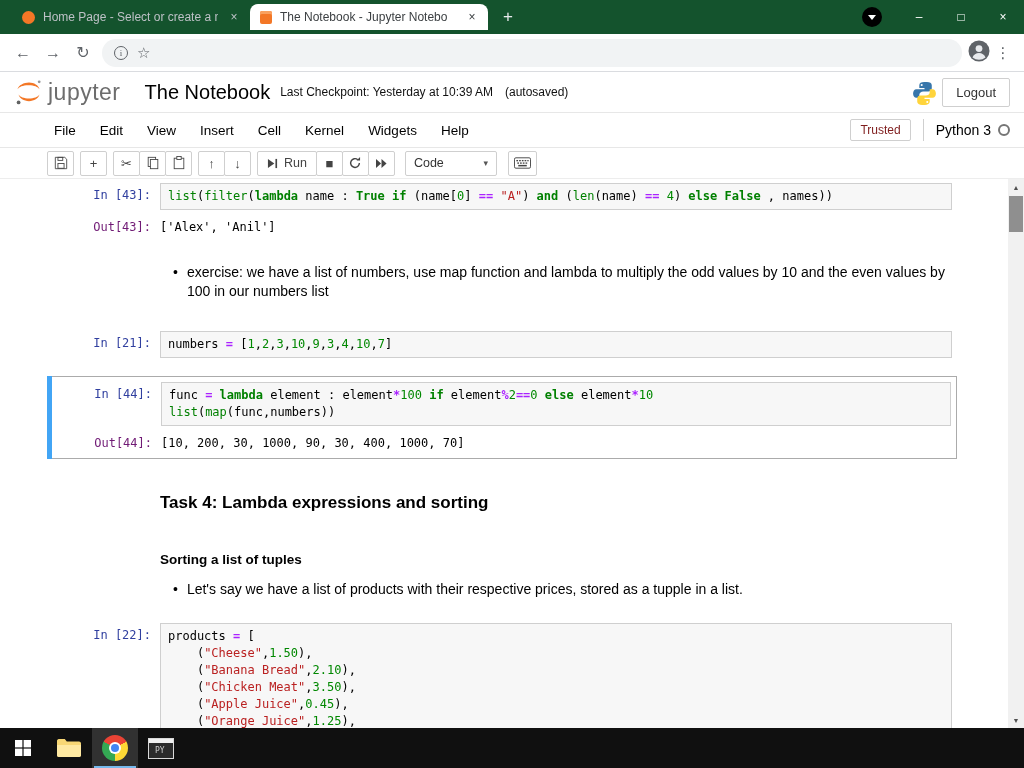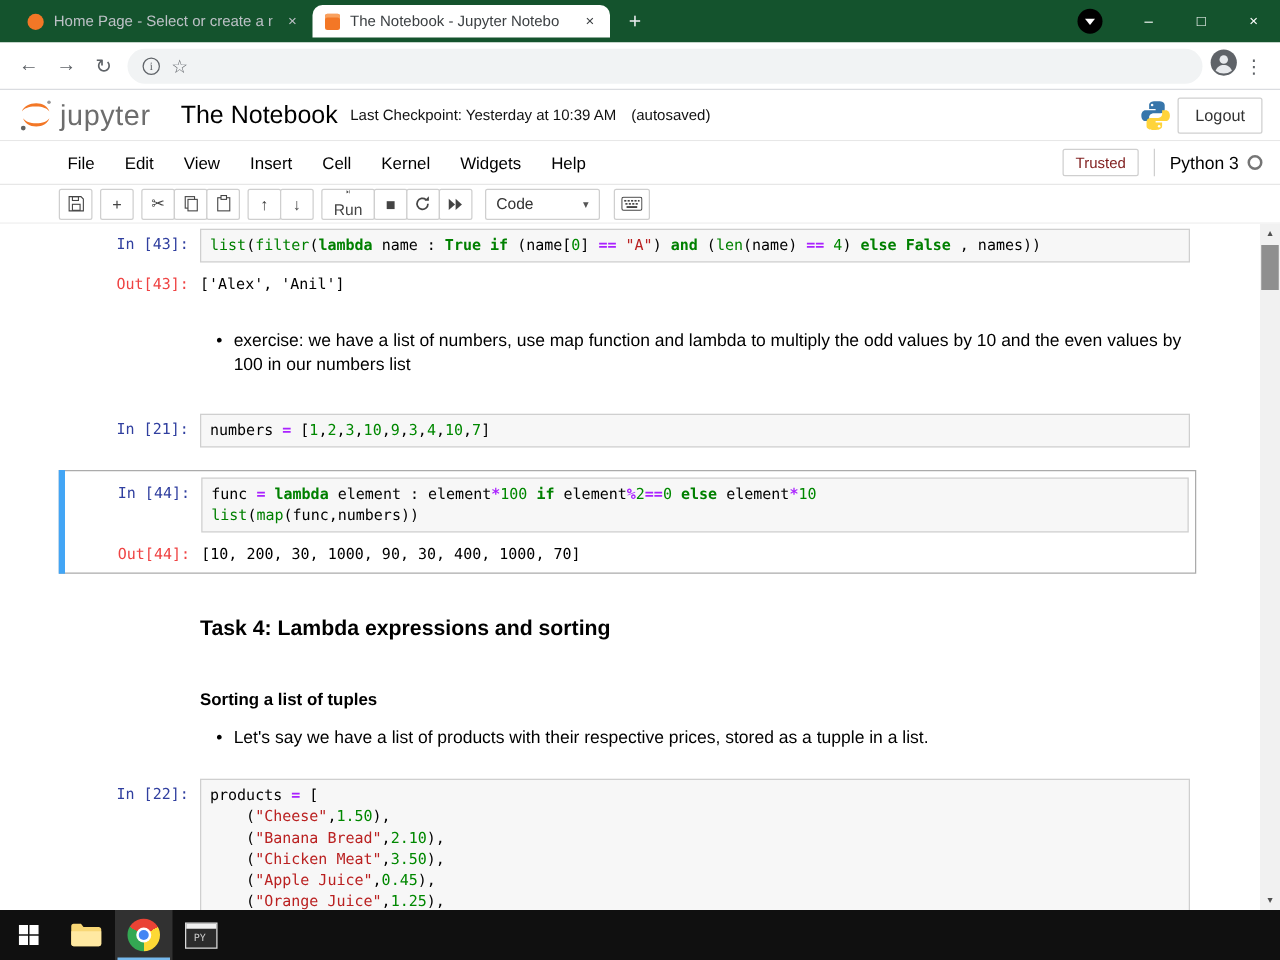--- a/index.html
+++ b/index.html
@@ -36,59 +36,59 @@
   .star { font-size:15px; color:#5f6368; }
   .dots { width:26px; text-align:center; font-size:15px; color:#5f6368; }
 
   
   .jp-header { height:41px; display:flex; align-items:center; padding:0 14px; border-bottom:1px solid #e7e7e7; background:#fff; flex:0 0 auto; }
   .logo { display:flex; align-items:center; gap:4px; }
   .logo-text { font-size:23px; color:#6d6d6d; letter-spacing:0.5px; }
   .nb-title { font-size:20px; color:#000; margin-left:24px; }
   .checkpoint { font-size:12px; color:#111; margin-left:10px; }
   .autosave { font-size:12px; color:#111; margin-left:12px; }
-  .jp-header-right { margin-left:auto; display:flex; align-items:center; gap:4px; }
+  .jp-header-right { margin-left:auto; display:flex; align-items:flex-end; gap:4px; }
   .logout-btn { border:1px solid #cfcfcf; background:#fff; padding:6px 13px; font-size:13px; color:#333; border-radius:2px; }
 
   
   .jp-menubar { height:35px; display:flex; align-items:center; padding-left:42px; border-bottom:1px solid #e7e7e7; background:#fff; font-size:13.5px; flex:0 0 auto; }
   .menu-item { padding:0 12px; color:#000; }
   .menubar-right { margin-left:auto; display:flex; align-items:center; padding-right:14px; }
   .trusted { border:1px solid #cfcfcf; border-radius:2px; padding:3px 9px; font-size:12px; color:#7f1d1d; }
   .mb-divider { border-left:1px solid #cfcfcf; height:22px; margin:0 12px; }
   .kernel-name { font-size:14px; color:#000; }
   .kernel-circle { width:12px; height:12px; border:2px solid #757575; border-radius:50%; margin-left:7px; }
 
   
   .jp-toolbar { height:31px; display:flex; align-items:center; padding-left:47px; gap:6px; background:#fff; border-bottom:1px solid #ededed; flex:0 0 auto; }
   .btn-group { display:flex; }
   .tb-btn { min-width:27px; height:25px; border:1px solid #cfcfcf; background:#fff; border-radius:2px;
             display:flex; align-items:center; justify-content:center; color:#444; font-size:13px; padding:0 5px; }
   .btn-group .tb-btn + .tb-btn { margin-left:-1px; }
-  .run-btn { gap:6px; font-size:12.5px; padding:0 9px;flex-direction:column; }
+  .run-btn { gap:6px; font-size:12.5px; padding:0 9px; }
   .cm-select { height:25px; border:1px solid #cfcfcf; border-radius:2px; background:#fff; display:flex; align-items:center;
                font-size:12.5px; color:#333; padding:0 8px; width:92px; justify-content:space-between; margin-left:4px; }
   .sel-arrow { font-size:9px; color:#555; }
 
   
   .nb-wrap { position:relative; flex:1; overflow:hidden; background:#fff; }
   .nb-cells { position:absolute; inset:0 16px 0 0; padding:2px 56px 0 47px; overflow:hidden; }
   .cell { margin-top:0; }
   .cell:nth-child(1){ margin-top:2px; }
   .cell:nth-child(2){ margin-top:26px; }
   .cell:nth-child(3){ margin-top:30px; }
   .cell:nth-child(4){ margin-top:18px; }
   .cell:nth-child(5){ margin-top:32px; }
   .cell:nth-child(6){ margin-top:36px; }
   .cell:nth-child(7){ margin-top:24px; }
   .crow { display:flex; align-items:flex-start; }
   .prompt { width:113px; flex:0 0 113px; text-align:right; padding-right:9px; padding-top:4px;
             font-family:"DejaVu Sans Mono","Liberation Mono",monospace; font-size:12px; line-height:17px; white-space:pre; }
   .in-prompt { color:#303F9F; }
-  .out-prompt { color:#ef4444; }
+  .out-prompt { color:#701a75; }
   .input-area { flex:1; border:1px solid #cfcfcf; background:#f7f7f7; padding:4px 7px; }
   .cline { font-family:"DejaVu Sans Mono","Liberation Mono",monospace; font-size:12px; line-height:17px; white-space:pre; }
   .orow { margin-top:5px; }
   .output-text { font-family:"DejaVu Sans Mono","Liberation Mono",monospace; font-size:12px; line-height:17px; padding-top:4px; white-space:pre; color:#000; }
   .tk-kw { color:#008000; font-weight:bold; }
   .tk-bi { color:#008000;margin-top:12px; }
   .tk-str { color:#BA2121; }
   .tk-num { color:#088800; color:#008800; }
   .tk-op { color:#AA22FF; font-weight:bold; }
   .tk-pl { color:#000; }

